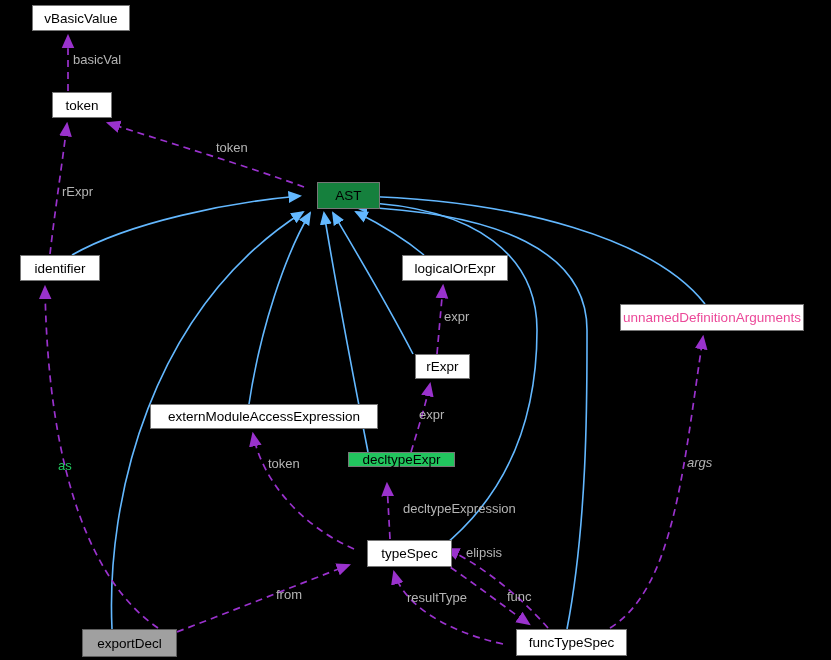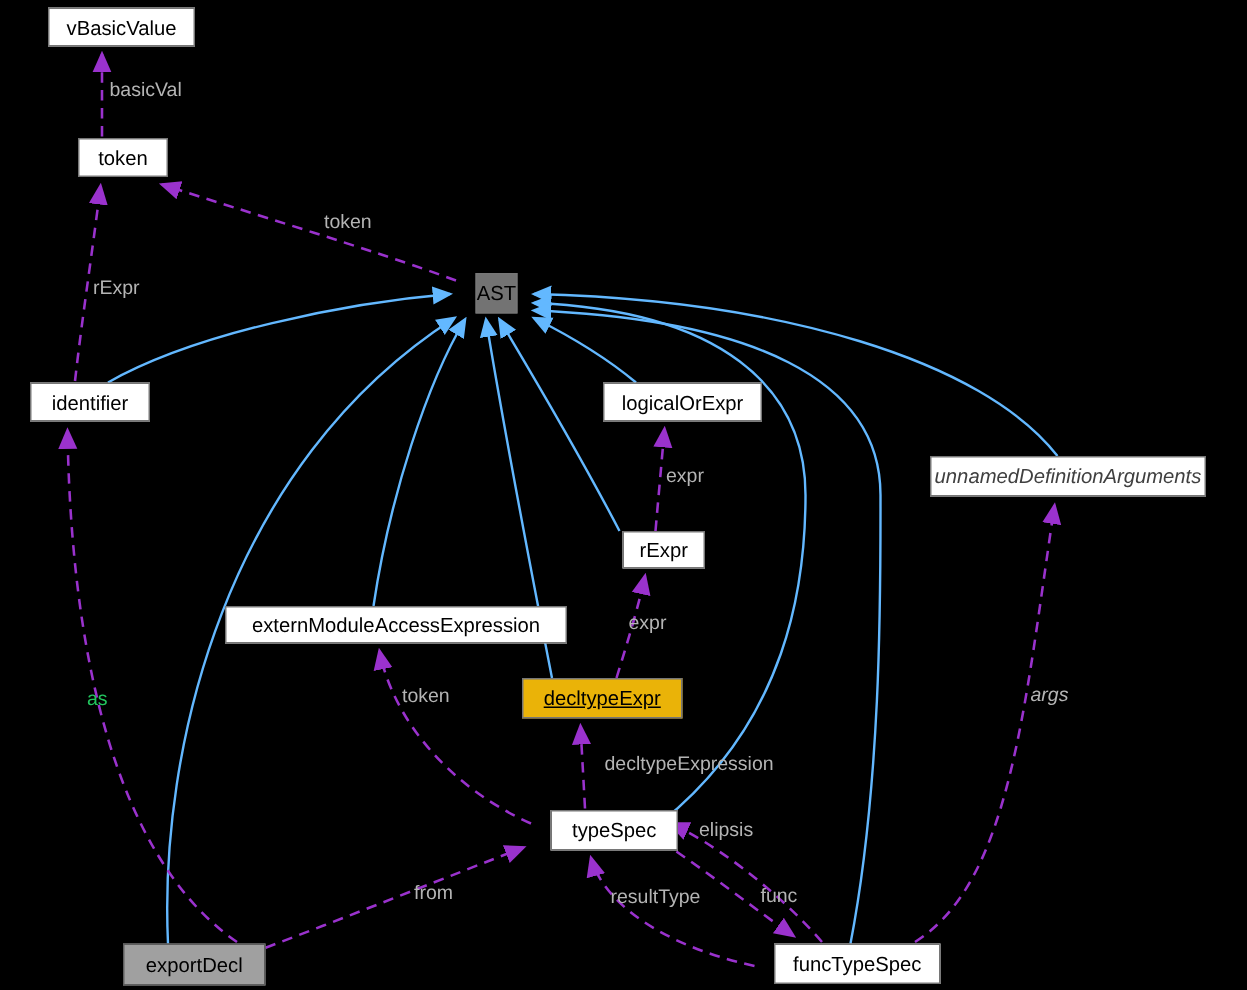--- a/index.html
+++ b/index.html
@@ -63,27 +63,27 @@
         <path d="M 166,636 C 230,612 302,583 349,565" class="edge-usage" stroke="#9a32cd" marker-end="url(#arrow-purple)"></path>
         <path d="M 503,644 C 440,630 402,601 394,572" class="edge-usage" stroke="#9a32cd" marker-end="url(#arrow-purple)"></path>
         <path d="M 441,561 C 470,580 506,608 529,624" class="edge-usage" stroke="#9a32cd" marker-end="url(#arrow-purple)"></path>
         <path d="M 548,628 C 515,590 472,560 447,549" class="edge-usage" stroke="#9a32cd" marker-end="url(#arrow-purple)"></path>
         <path d="M 610,628 C 674,588 683,470 703,337" class="edge-usage" stroke="#9a32cd" marker-end="url(#arrow-purple)"></path>
       </g>
   </svg>
   <div id="node-layer">
       <div class="node" style="left: 20px; top: 5px; width: 98px; height: 26px; background: rgb(255, 255, 255); border: 1.5px solid rgb(118, 118, 118); color: rgb(0, 0, 0);">vBasicValue</div>
       <div class="node" style="left: 40px; top: 92px; width: 60px; height: 26px; background: rgb(255, 255, 255); border: 1.5px solid rgb(118, 118, 118); color: rgb(0, 0, 0);">token</div>
-      <div class="node" style="left: 305px; top: 182px; width: 28px; height: 27px; background: #737373; border: 1.5px solid rgb(118, 118, 118); color: rgb(0, 0, 0);">AST</div>
+      <div class="node" style="left: 305px; top: 182px; width: 63px; height: 27px; background: #15803d; border: 1.5px solid rgb(118, 118, 118); color: rgb(0, 0, 0);">AST</div>
       <div class="node" style="left: 8px; top: 255px; width: 80px; height: 26px; background: rgb(255, 255, 255); border: 1.5px solid rgb(118, 118, 118); color: rgb(0, 0, 0);">identifier</div>
       <div class="node" style="left: 390px; top: 255px; width: 106px; height: 26px; background: rgb(255, 255, 255); border: 1.5px solid rgb(118, 118, 118); color: rgb(0, 0, 0);">logicalOrExpr</div>
-      <div class="node" style="left: 608px; top: 304px; width: 184px; height: 27px; background: rgb(255, 255, 255); border: 1.5px solid rgb(118, 118, 118); color: #404040; font-style: italic;">unnamedDefinitionArguments</div>
+      <div class="node" style="left: 608px; top: 304px; width: 184px; height: 27px; background: rgb(255, 255, 255); border: 1.5px solid rgb(118, 118, 118); color: #ec4899;">unnamedDefinitionArguments</div>
       <div class="node" style="left: 403px; top: 354px; width: 55px; height: 25px; background: rgb(255, 255, 255); border: 1.5px solid rgb(118, 118, 118); color: rgb(0, 0, 0);">rExpr</div>
       <div class="node" style="left: 138px; top: 404px; width: 228px; height: 25px; background: rgb(255, 255, 255); border: 1.5px solid rgb(118, 118, 118); color: rgb(0, 0, 0);">externModuleAccessExpression</div>
-      <div class="node" style="left: 336px; top: 452px; width: 107px; height: 27px; background: #eab308; border: 1.5px solid rgb(118, 118, 118); color: rgb(0, 0, 0); text-decoration: underline;">decltypeExpr</div>
+      <div class="node" style="left: 336px; top: 452px; width: 107px; height: 15px; background: #22c55e; border: 1.5px solid rgb(118, 118, 118); color: rgb(0, 0, 0);">decltypeExpr</div>
       <div class="node" style="left: 355px; top: 540px; width: 85px; height: 27px; background: rgb(255, 255, 255); border: 1.5px solid rgb(118, 118, 118); color: rgb(0, 0, 0); text-align: right;">typeSpec</div>
       <div class="node" style="left: 70px; top: 629px; width: 95px; height: 28px; background: rgb(160, 160, 160); border: 1.5px solid rgb(94, 94, 94); color: rgb(0, 0, 0);">exportDecl</div>
       <div class="node" style="left: 504px; top: 629px; width: 111px; height: 27px; background: rgb(255, 255, 255); border: 1.5px solid rgb(118, 118, 118); color: rgb(0, 0, 0);">funcTypeSpec</div>
     </div>
   <div id="label-layer">
       <div class="edge-label" style="left: 73px; top: 53px; color: rgb(180, 180, 180);">basicVal</div>
       <div class="edge-label" style="left: 216px; top: 141px; color: rgb(180, 180, 180);">token</div>
       <div class="edge-label" style="left: 62px; top: 185px; color: rgb(180, 180, 180);">rExpr</div>
       <div class="edge-label" style="left: 58px; top: 459px; color: #22c55e; text-align: right;">as</div>
       <div class="edge-label" style="left: 268px; top: 457px; color: rgb(180, 180, 180);">token</div>

